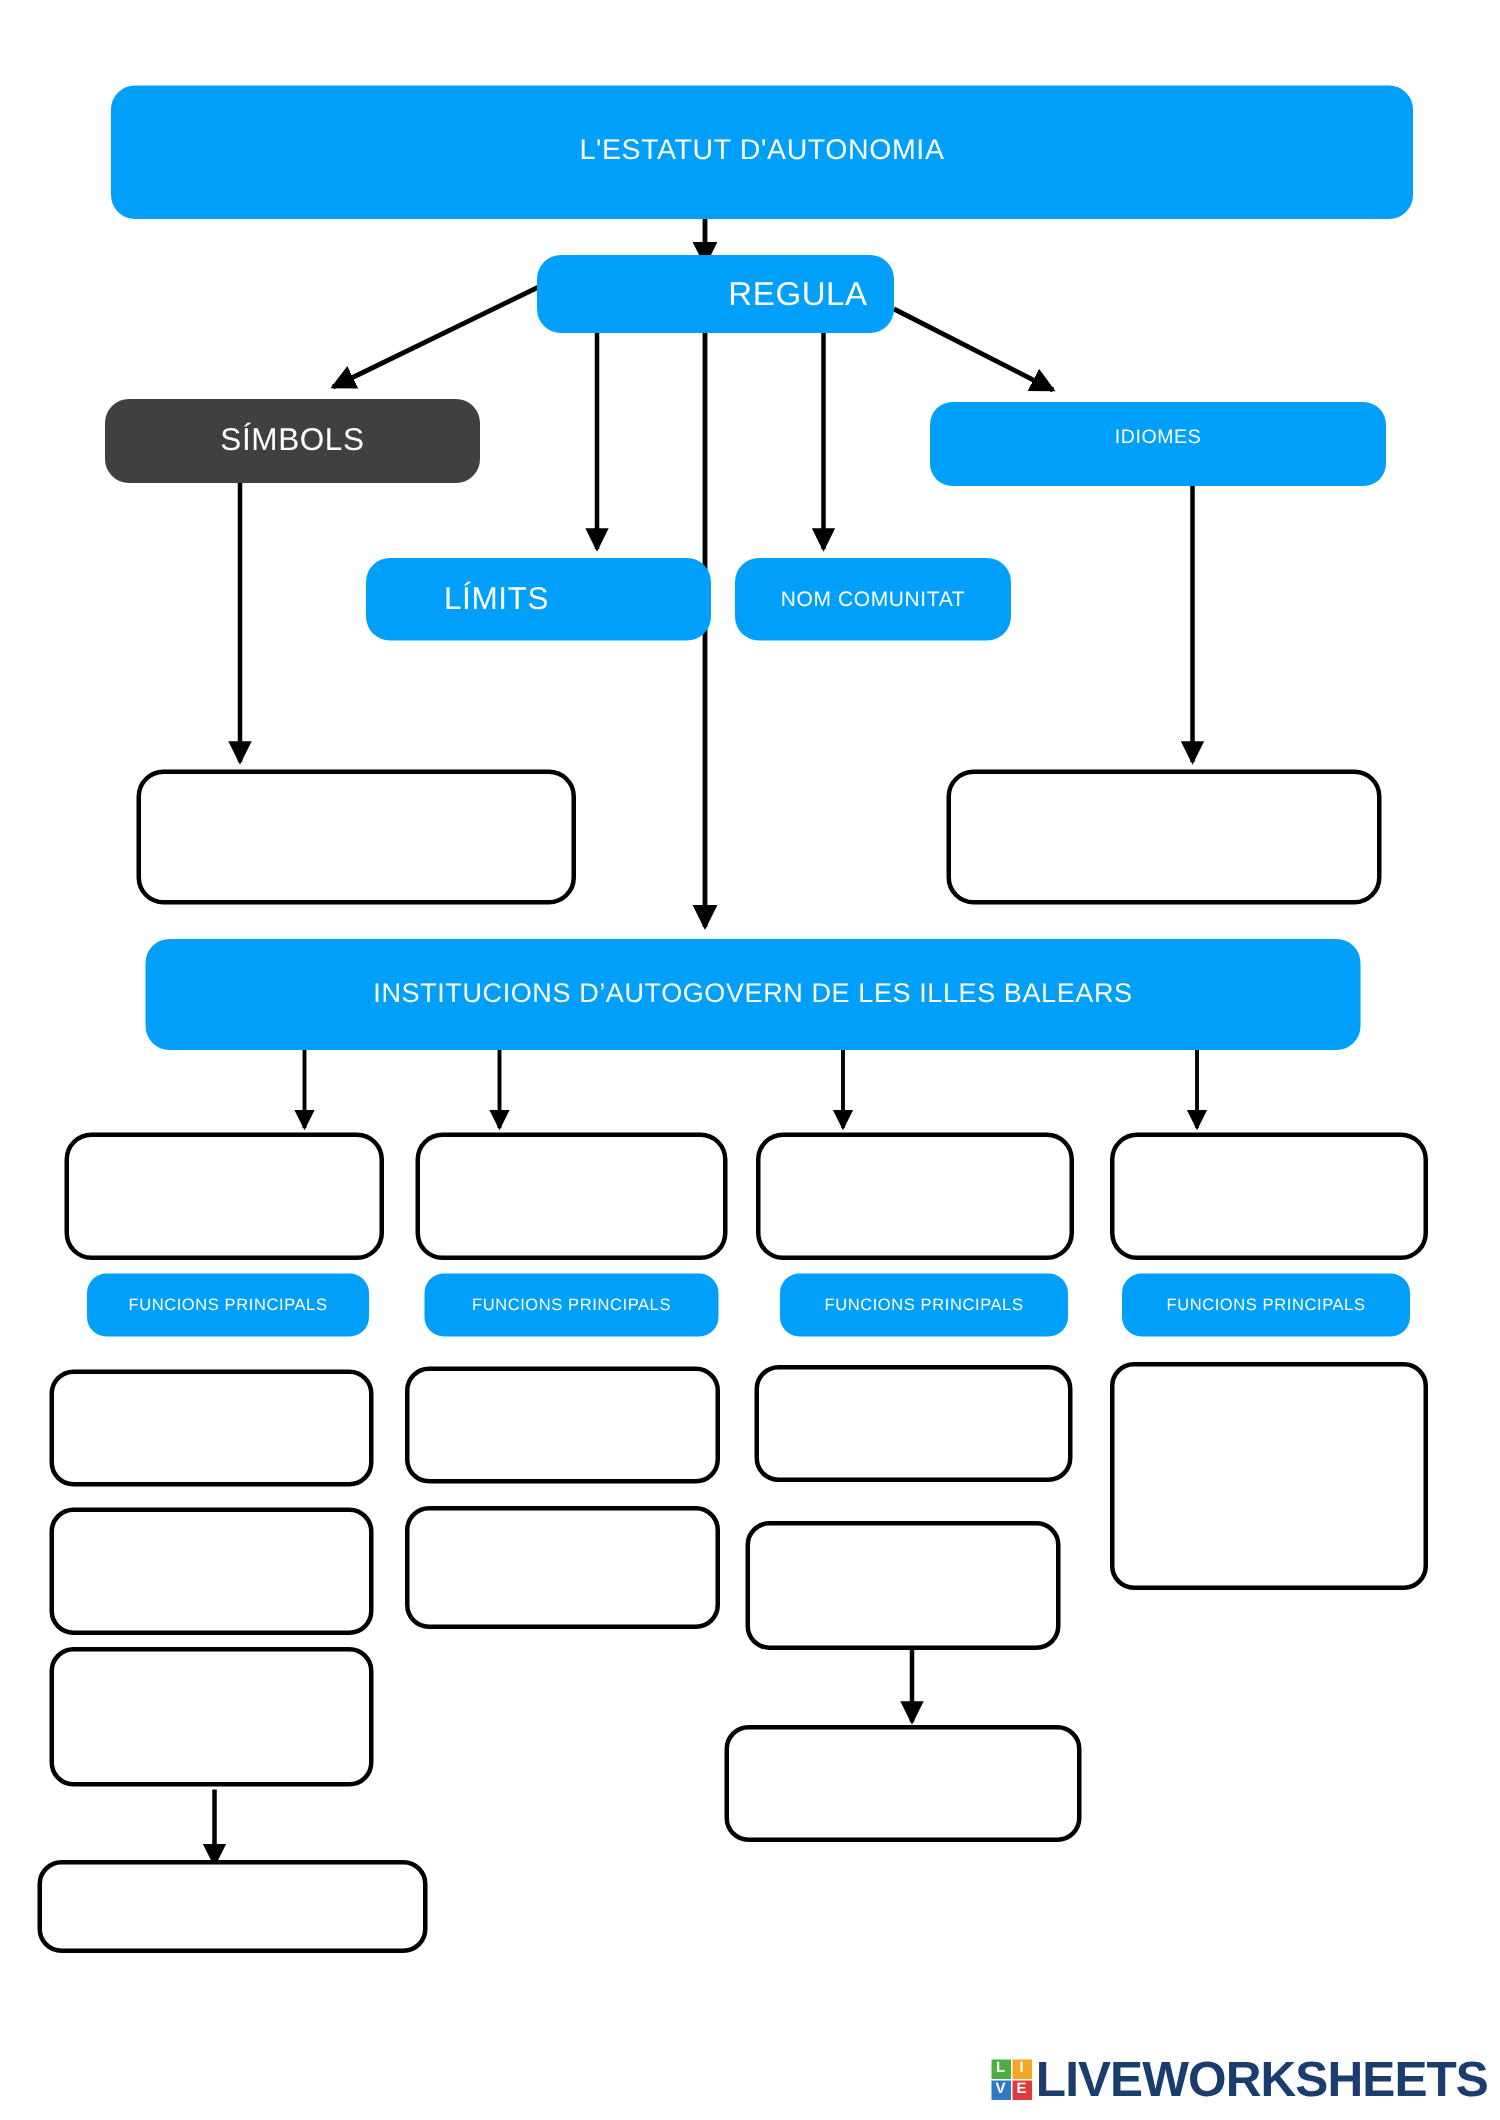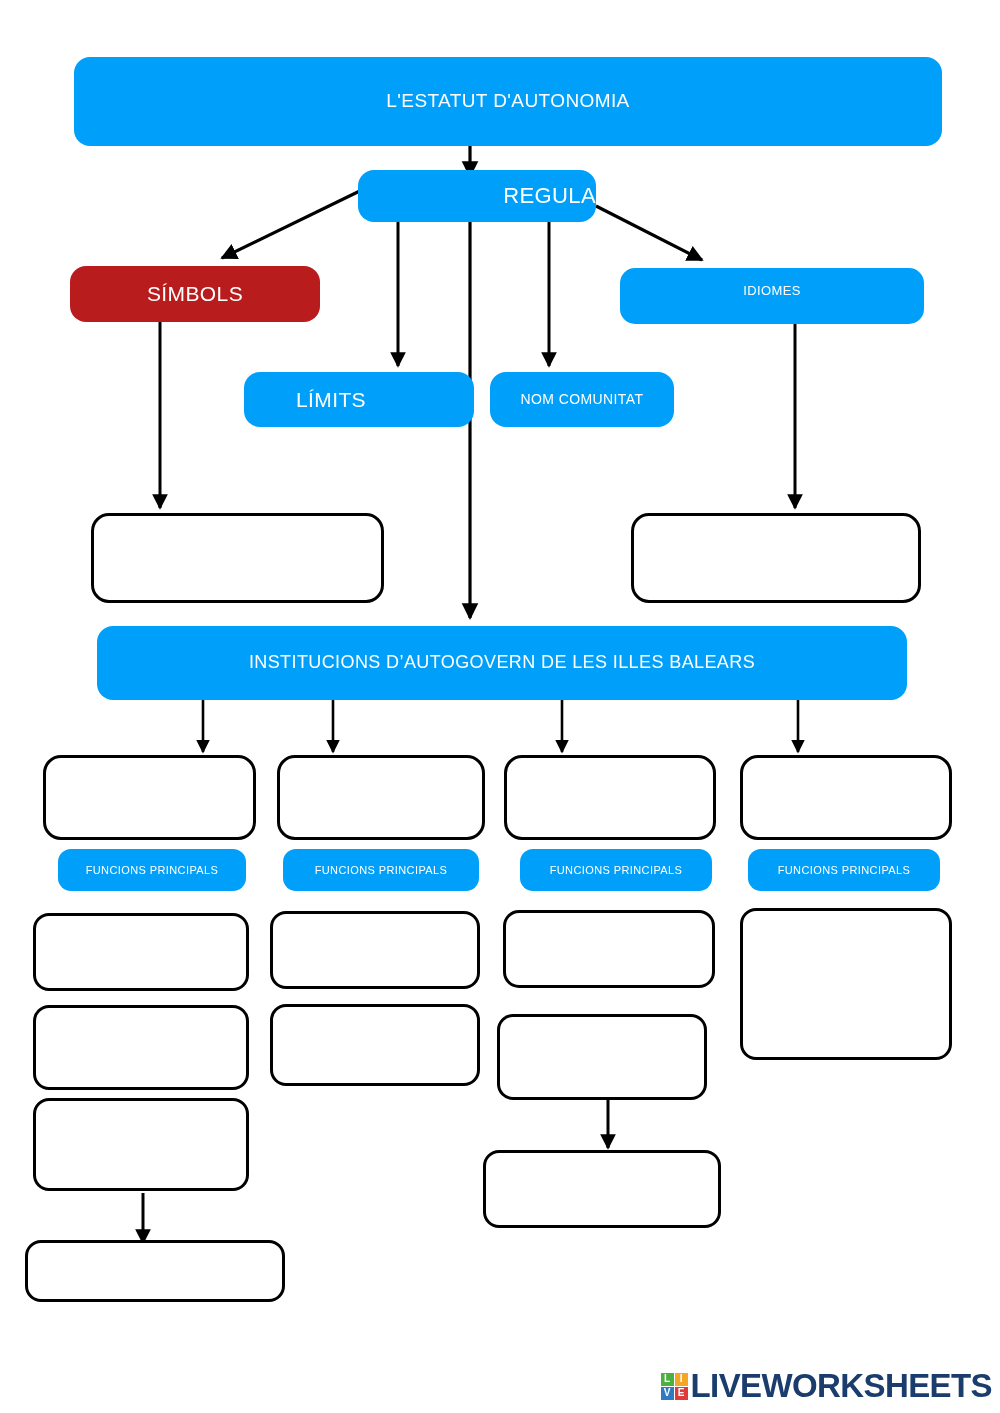--- a/index.html
+++ b/index.html
@@ -127,24 +127,24 @@
     <line x1="143" y1="1193" x2="143" y2="1243" stroke="#000000" stroke-width="3" marker-end="url(#arrowhead)"></line>
 
     <line x1="608" y1="1100" x2="608" y2="1148" stroke="#000000" stroke-width="3" marker-end="url(#arrowhead)"></line>
   </svg>
 
   <div class="node" style="left: 74px; top: 57px; width: 868px; height: 89px; justify-content: center; background: rgb(0, 160, 250);">
     <span class="label" style="font-size: 19px; text-align: center; color: rgb(255, 255, 255);">L'ESTATUT D'AUTONOMIA</span>
   </div>
 
   <div class="node" style="left: 358px; top: 170px; width: 238px; height: 52px; background: rgb(0, 160, 250);">
-    <span class="label" style="font-size: 22px; text-align: right; padding-left: 110px; color: rgb(255, 255, 255);">REGULA</span>
-  </div>
-
-  <div class="node" style="left: 70px; top: 266px; width: 250px; height: 56px; background: #b91c1c;">
+    <span class="label" style="font-size: 22px; text-align: center; padding-left: 110px; color: rgb(255, 255, 255);">REGULA</span>
+  </div>
+
+  <div class="node" style="left: 70px; top: 266px; width: 250px; height: 56px; background: #404040;">
     <span class="label" style="font-size: 21px; text-align: center; color: rgb(255, 255, 255);">SÍMBOLS</span>
   </div>
 
   <div class="node" style="left: 244px; top: 372px; width: 230px; height: 55px; background: rgb(0, 160, 250);">
     <span class="label" style="font-size: 21px; text-align: center; padding-right: 56px; color: rgb(255, 255, 255);">LÍMITS</span>
   </div>
 
   <div class="node" style="left: 490px; top: 372px; width: 184px; height: 55px; background: rgb(0, 160, 250);">
     <span class="label" style="font-size: 14px; text-align: center; color: rgb(255, 255, 255);">NOM COMUNITAT</span>
   </div>

